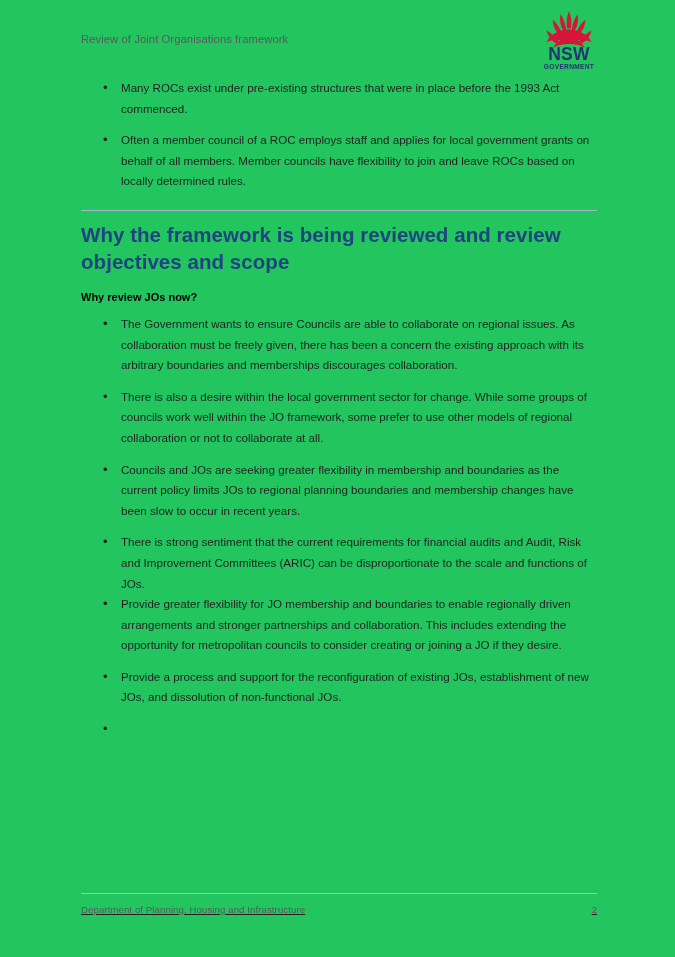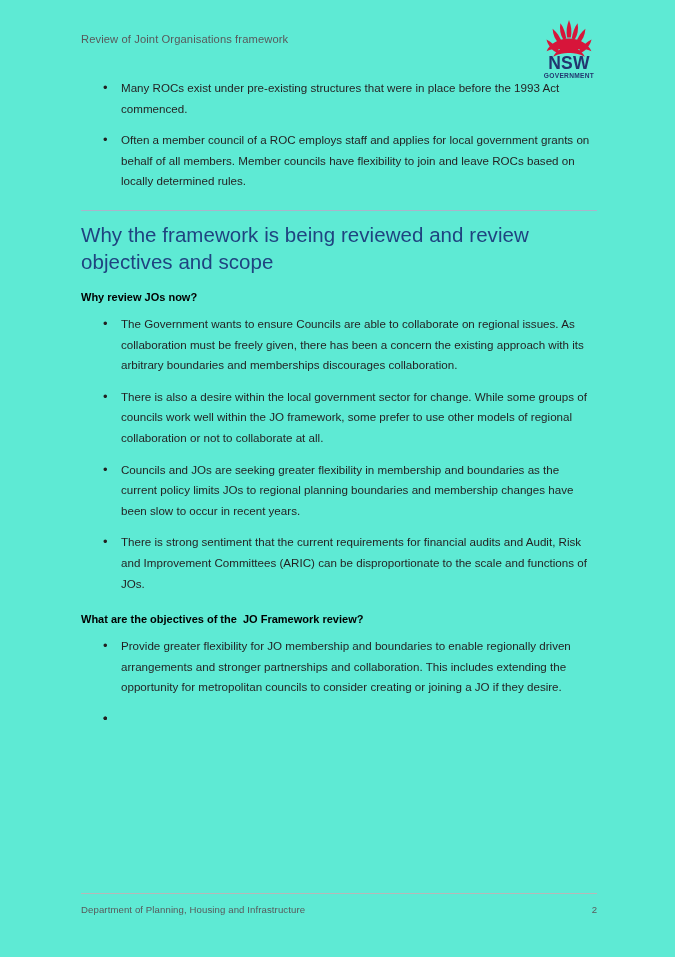--- a/index.html
+++ b/index.html
@@ -9,21 +9,21 @@
     background: #ffffff;
   }
   body {
     font-family: "Liberation Sans", sans-serif;
     color: #231f20;
   }
   .page {
     position: relative;
     width: 675px;
     height: 957px;
-    background: #5eead4;
+    background: #22c55e;
     overflow: hidden;
     box-sizing: border-box;
   }
 
   
   .page-header {
     position: absolute;
     left: 0;
     top: 0;
     width: 675px;
@@ -36,21 +36,21 @@
     font-size: 11.2px;
     letter-spacing: 0.1px;
     color: #58595b;
     white-space: nowrap;
   }
 
   
   .nsw-logo {
     position: absolute;
     left: 534px;
-    top: 18px;
+    top: 9px;
     width: 70px;
     height: 62px;
   }
   .nsw-logo svg { display: block; }
 
   
   .content {
     position: absolute;
     left: 81px;
     top: 78px;
@@ -88,21 +88,21 @@
     margin: 18px 0 0 0;
     width: 516px;
   }
 
   
   h1.section-heading {
     margin: 10px 0 8px 0;
     padding: 0;
     font-size: 20.5px;
     line-height: 27px;
-    font-weight: 400;
+    font-weight: 700;
     color: #1f4380;
     letter-spacing: 0.05px;
   }
 
   
   h2.sub-heading {
     margin: 14px 0 9px 0;
     padding: 0;
     font-size: 11px;
     line-height: 16px;
@@ -113,20 +113,21 @@
   h2.sub-heading.second {
     margin-top: 17px;
   }
 
   
   .page-footer {
     position: absolute;
     left: 81px;
     top: 893px;
     width: 516px;
+    text-decoration: underline;
   }
   .footer-rule {
     height: 0;
     border-top: 1px solid #b8b8b8;
     width: 516px;
   }
   .footer-row {
     display: flex;
     justify-content: space-between;
     align-items: baseline;
@@ -212,29 +213,29 @@
       <li>
         <span class="dot">•</span>
         <span>Councils and JOs are seeking greater flexibility in membership and boundaries as the current policy limits JOs to regional planning boundaries and membership changes have been slow to occur in recent years.</span>
       </li>
       <li>
         <span class="dot">•</span>
         <span>There is strong sentiment that the current requirements for financial audits and Audit, Risk and Improvement Committees (ARIC) can be disproportionate to the scale and functions of JOs.</span>
       </li>
     </ul>
 
-    <h2 class="sub-heading second">What are the objectives of the  JO Framework review?</h2>
 
     <ul class="bullets">
       <li>
         <span class="dot">•</span>
         <span>Provide greater flexibility for JO membership and boundaries to enable regionally driven arrangements and stronger partnerships and collaboration. This includes extending the opportunity for metropolitan councils to consider creating or joining a JO if they desire.</span>
       </li>
       <li>
         <span class="dot">•</span>
+        <span>Provide a process and support for the reconfiguration of existing JOs, establishment of new JOs, and dissolution of non-functional JOs.</span>
       </li>
       <li>
         <span class="dot">•</span>
       </li>
     </ul>
 
   </div>
 
   <div class="page-footer">
     <div class="footer-rule"></div>

